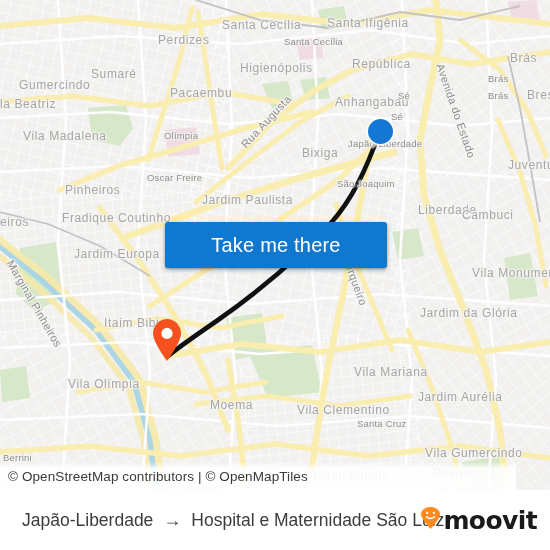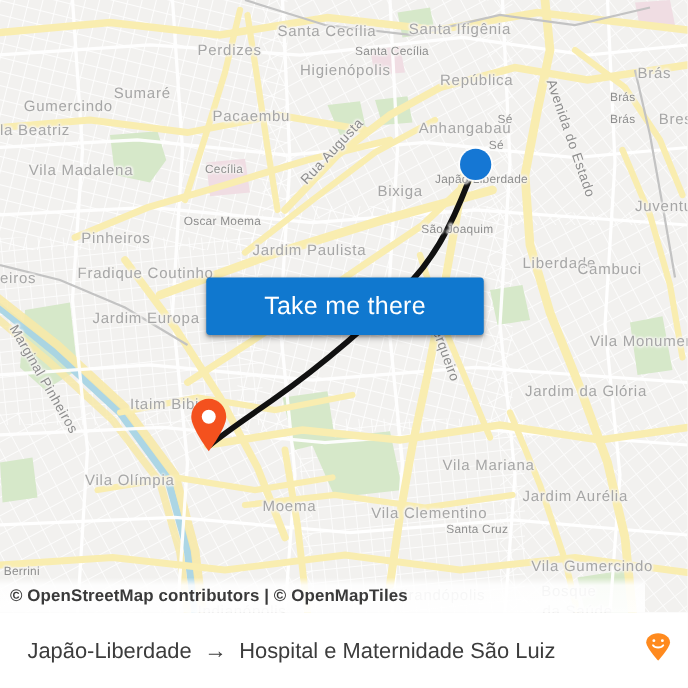--- a/index.html
+++ b/index.html
@@ -86,21 +86,20 @@
     left: 0;
     top: 462px;
     width: 516px;
     height: 28px;
     display: flex;
     align-items: center;
     background: linear-gradient(to bottom,
                 rgba(255,255,255,0) 0%,
                 rgba(255,255,255,.88) 22%,
                 rgba(255,255,255,.95) 100%);
-    font-weight: bold;
   }
   #attribution-text {
     font-size: 13.5px;
     color: #3a3a3a;
     padding-left: 8px;
     letter-spacing: .1px;
   }
 
   
   #footer {
@@ -279,21 +278,21 @@
     </g>
 
     <path id="route-line" d="M380 131 C 366 170, 352 200, 330 224 C 300 256, 258 292, 218 320 C 198 334, 180 346, 168 356" stroke="#111111" stroke-width="4.6" fill="none" stroke-linecap="round" stroke-linejoin="round"></path>
   </svg>
 
   <div id="neigh-labels">
       <div class="lbl neigh" style="left: 158px; top: 33px;">Perdizes</div>
       <div class="lbl neigh" style="left: 222px; top: 18px;">Santa Cecília</div>
       <div class="lbl neigh" style="left: 327px; top: 16px;">Santa Ifigênia</div>
       <div class="lbl neigh" style="left: 510px; top: 51px;">Brás</div>
-      <div class="lbl neigh" style="left: 240px; top: 49px; text-align: right;">Higienópolis</div>
+      <div class="lbl neigh" style="left: 240px; top: 61px; text-align: right;">Higienópolis</div>
       <div class="lbl neigh" style="left: 328px; top: 57px; margin-left: 24px;">República</div>
       <div class="lbl neigh" style="left: 91px; top: 67px;">Sumaré</div>
       <div class="lbl neigh" style="left: 19px; top: 78px;">Gumercindo</div>
       <div class="lbl neigh" style="left: 170px; top: 86px; text-align: right;">Pacaembu</div>
       <div class="lbl neigh" style="left: 0px; top: 97px;">la Beatriz</div>
       <div class="lbl neigh" style="left: 335px; top: 95px;">Anhangabaú</div>
       <div class="lbl neigh" style="left: 527px; top: 88px;">Bressen</div>
       <div class="lbl neigh" style="left: 23px; top: 129px;">Vila Madalena</div>
       <div class="lbl neigh" style="left: 302px; top: 146px;">Bixiga</div>
       <div class="lbl neigh" style="left: 508px; top: 158px;">Juventus -</div>
@@ -314,26 +313,26 @@
       <div class="lbl neigh" style="left: 297px; top: 403px;">Vila Clementino</div>
       <div class="lbl neigh" style="left: 425px; top: 446px;">Vila Gumercindo</div>
       <div class="lbl neigh" style="left: 313px; top: 469px;">Mirandópolis</div>
       <div class="lbl neigh" style="left: 433px; top: 466px;">Bosque</div>
       <div class="lbl neigh" style="left: 434px; top: 482px;">da Saúde</div>
       <div class="lbl neigh" style="left: 158px; top: 482px;">Indianópolis</div>
     </div>
 
   <div id="station-labels">
       <div class="lbl sub" style="left: 284px; top: 36px;">Santa Cecília</div>
-      <div class="lbl sub" style="left: 164px; top: 130px;">Cecília</div>
+      <div class="lbl sub" style="left: 164px; top: 130px;">Olímpia</div>
       <div class="lbl sub" style="left: 398px; top: 90px;">Sé</div>
       <div class="lbl sub" style="left: 391px; top: 111px;">Sé</div>
       <div class="lbl sub" style="left: 488px; top: 73px;">Brás</div>
       <div class="lbl sub" style="left: 488px; top: 90px;">Brás</div>
-      <div class="lbl sub" style="left: 147px; top: 172px;">Oscar Moema</div>
+      <div class="lbl sub" style="left: 147px; top: 172px;">Oscar Freire</div>
       <div class="lbl sub" style="left: 348px; top: 138px;">Japão-Liberdade</div>
       <div class="lbl sub" style="left: 337px; top: 178px;">São Joaquim</div>
       <div class="lbl sub" style="left: 357px; top: 418px;">Santa Cruz</div>
       <div class="lbl sub" style="left: 3px; top: 452px;">Berrini</div>
     </div>
 
   <div id="street-labels">
       <div class="lbl street" style="left: 243px; top: 140px; transform: rotate(-47deg);">Rua Augusta</div>
       <div class="lbl street" style="left: 440px; top: 58px; transform: rotate(71deg);">Avenida do Estado</div>
       <div class="lbl street" style="left: 10px; top: 255px; transform: rotate(60deg);">Marginal Pinheiros</div>
@@ -365,14 +364,15 @@
 
   <div id="moovit-logo">
     <span>
       <svg width="21" height="23" viewBox="0 0 21 23">
         <path d="M10.5 22.5 C10.5 22.5 1 12.4 1 7.8 C1 3.7 5.2 0.5 10.5 0.5 C15.8 0.5 20 3.7 20 7.8 C20 12.4 10.5 22.5 10.5 22.5 Z" fill="#ff8a1e"></path>
         <circle cx="7.1" cy="6.5" r="1.15" fill="#ffffff"></circle>
         <circle cx="13.9" cy="6.5" r="1.15" fill="#ffffff"></circle>
         <path d="M6.4 10.2 C8.0 12.6 13.0 12.6 14.6 10.2" stroke="#ffffff" stroke-width="1.5" fill="none" stroke-linecap="round"></path>
       </svg>
     </span>
+    <span id="moovit-wordmark">moovit</span>
   </div>
 </div>
 
 </body></html>

